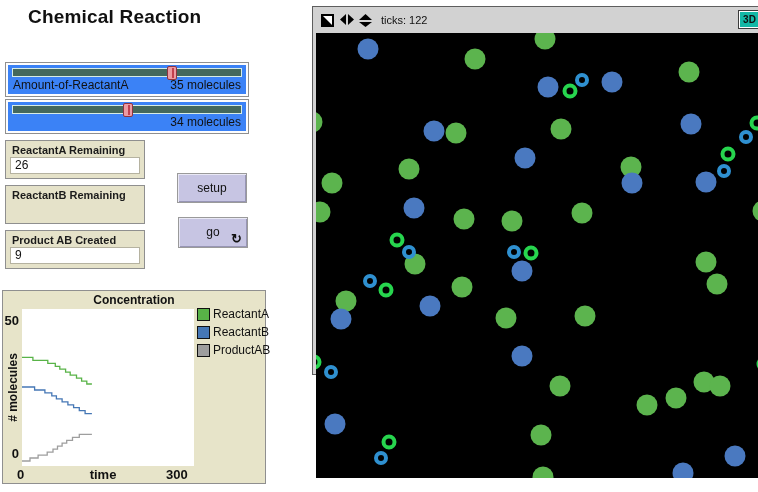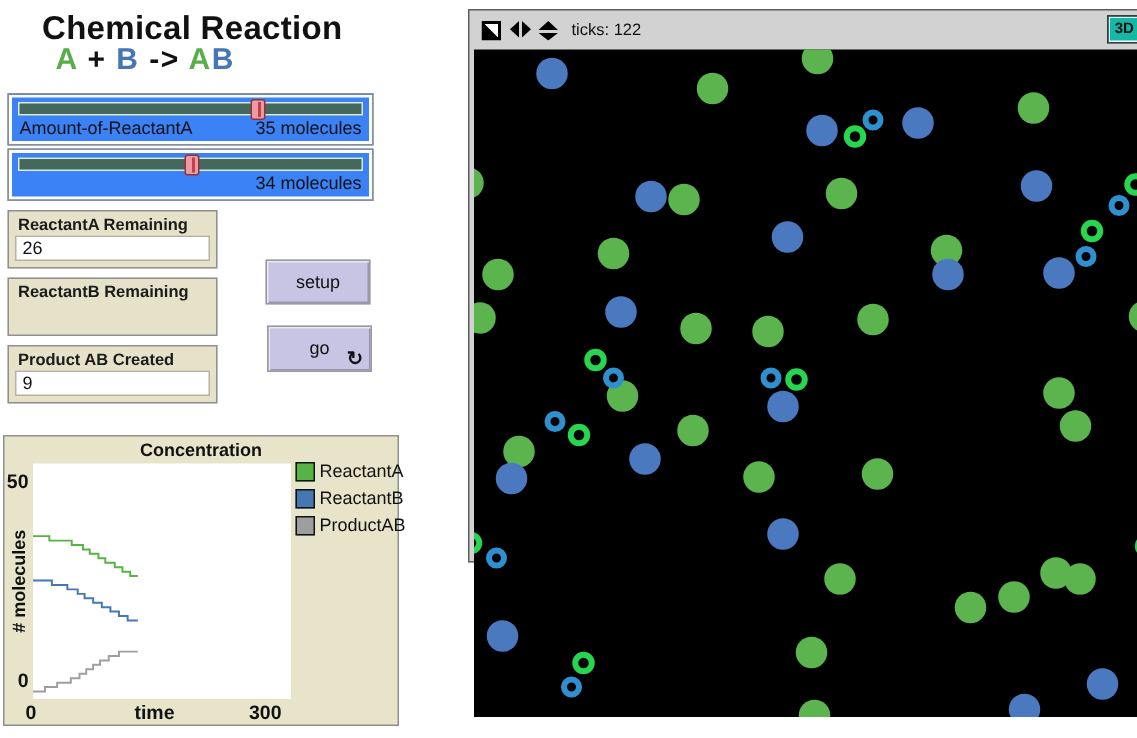--- a/index.html
+++ b/index.html
@@ -1,20 +1,20 @@
 <!DOCTYPE html>
 <html style="--colA: #5cb44e; --colB: #4a79c0; --colRG: #27d54e; --colRB: #2f90d0;"><head>
 <meta charset="utf-8">
 <style>
   * { margin:0; padding:0; box-sizing:border-box; }
   body { background:#fff; font-family:"Liberation Sans", sans-serif; color:#111; }
   #app { position:relative; width:758px; height:492px; background:#fff; overflow:hidden; }
 
   
-  #title { position:absolute; left:28px; top:6px; font-size:22px; font-weight:bold; letter-spacing:0.2px; }
+  #title { position:absolute; left:28px; top:6px; font-size:19px; font-weight:bold; letter-spacing:0.2px; }
   #formula { position:absolute; left:37px; top:29px; font-size:20px; font-weight:bold; letter-spacing:1px; }
 
   
   .slider { position:absolute; left:5px; width:244px; height:35px; background:#3b82f6;
             border:1px solid #8f8f8f; box-shadow:inset 0 0 0 2px #fdfdfd; }
   .slider-track { position:absolute; left:6px; right:6px; top:5px; height:9px;
                   background:#44685c; border:1px solid #d7ece4; }
   .slider-handle { position:absolute; top:3px; width:10px; height:14px; background:#eb9aa2;
                    border:1px solid #8e3340; border-radius:2px; }
   .slider-handle::after { content:""; position:absolute; left:4px; top:1px; bottom:1px; width:2px; background:#c2404e; }
@@ -69,21 +69,20 @@
   .m-B  { width:21px; height:21px; background:var(--colB); }
   .m-ABg{ width:15px; height:15px; border:4px solid var(--colRG); background:transparent; }
   .m-ABb{ width:14px; height:14px; border:4px solid var(--colRB); background:transparent; }
 </style>
 </head>
 <body>
 
 <div id="app">
 
   <div id="title">Chemical Reaction</div>
-  <div id="formula"><span style="color: rgb(90, 174, 74);">A</span><span style="color: rgb(17, 17, 17);"> + </span><span style="color: rgb(69, 119, 181);">B</span><span style="color: rgb(17, 17, 17);"> -&gt; </span><span style="color: rgb(90, 174, 74);">A</span><span style="color: rgb(69, 119, 181);">B</span></div>
 
   <div class="slider" style="top:62px">
     <div class="slider-track"></div>
     <div class="slider-handle" style="left: 161.4px;"></div>
     <div class="slider-label">Amount-of-ReactantA</div>
     <div class="slider-value">35 molecules</div>
   </div>
   <div class="slider" style="top:99px">
     <div class="slider-track"></div>
     <div class="slider-handle" style="left: 117px;"></div>

